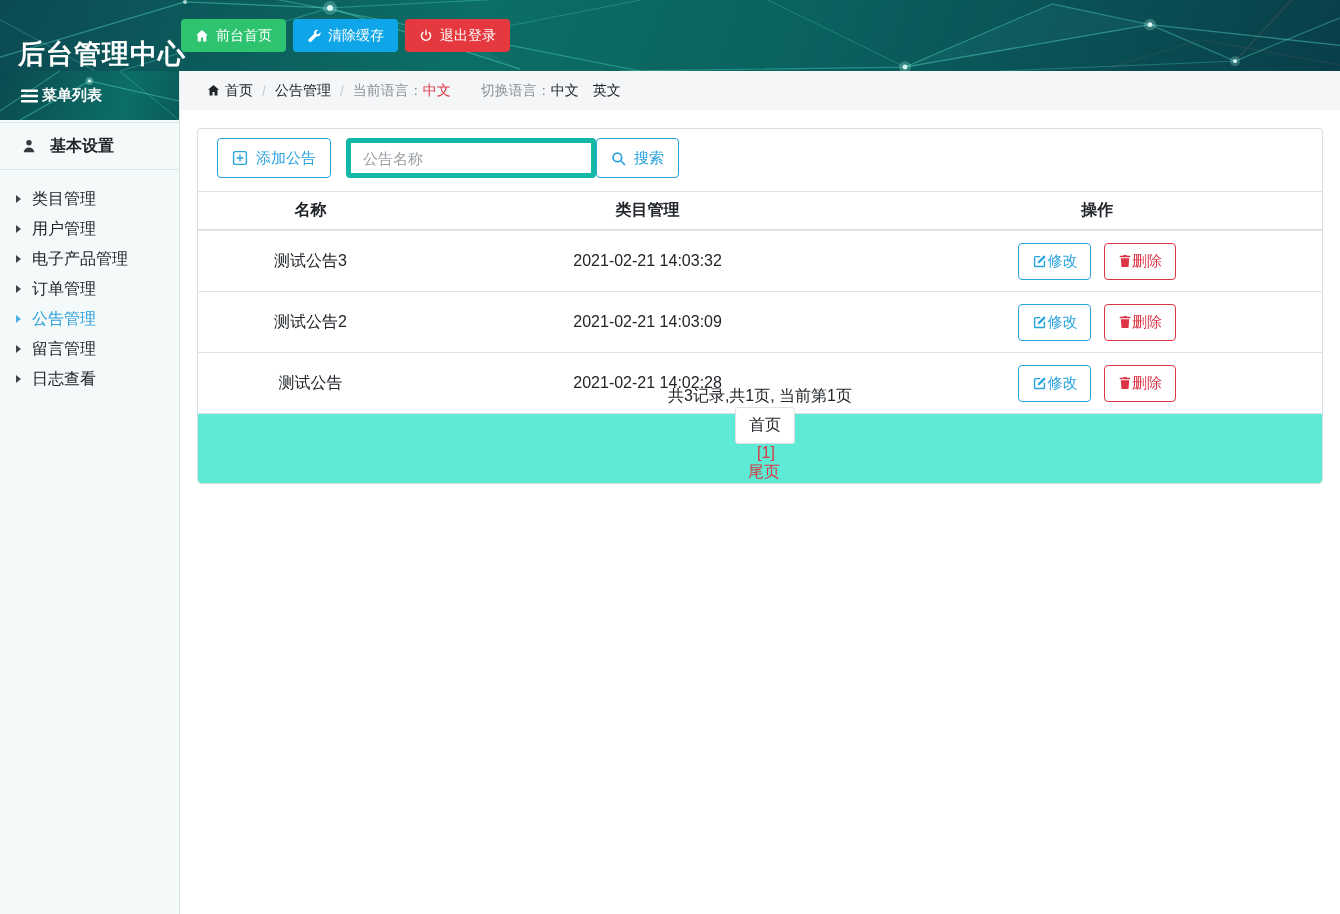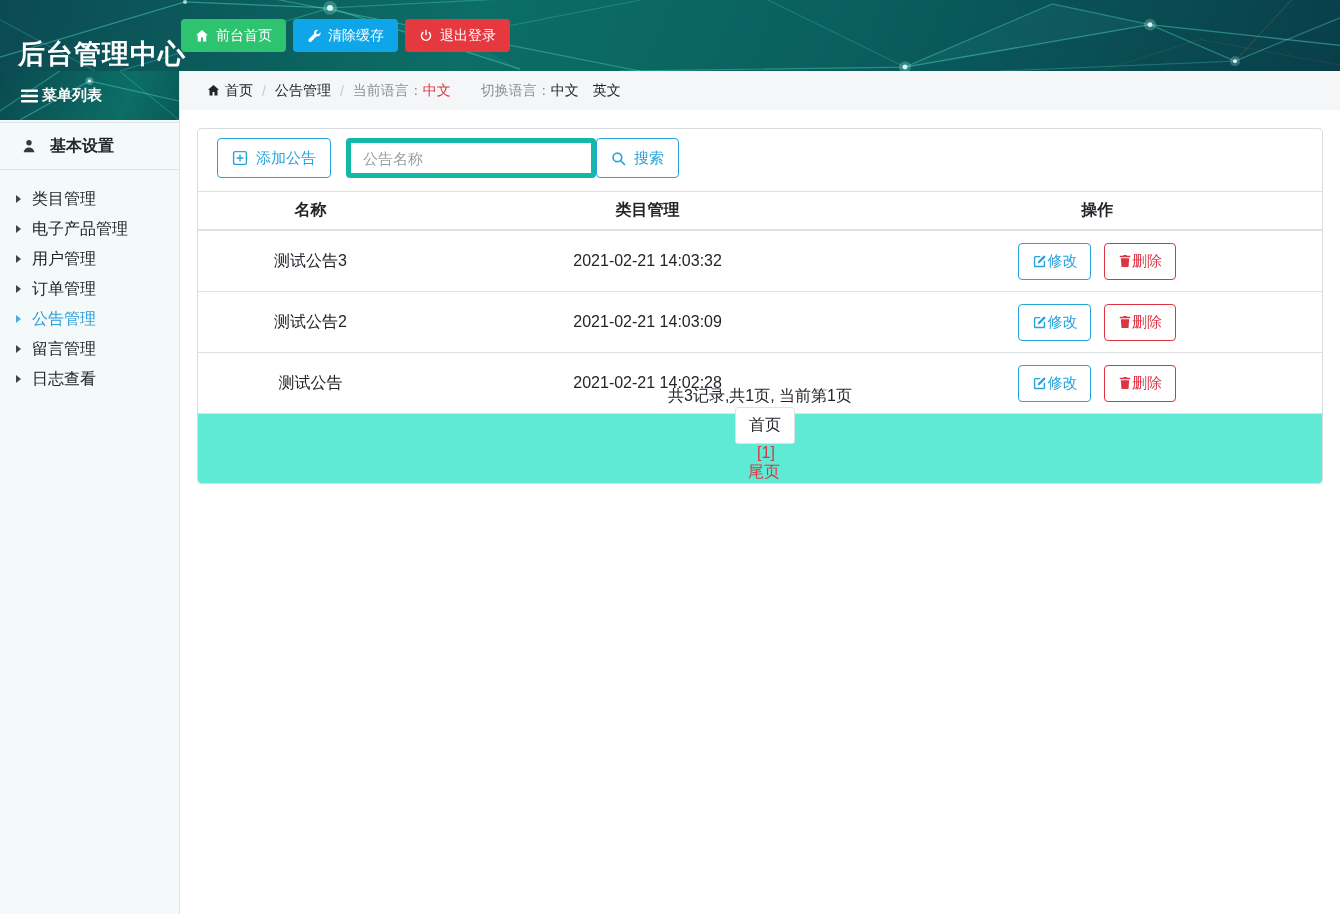--- a/index.html
+++ b/index.html
@@ -207,25 +207,25 @@
     <span>基本设置</span>
   </div>
 
   <ul class="menu">
     <li>
       <span class="caret"></span>
       <span>类目管理</span>
     </li>
     <li>
       <span class="caret"></span>
+      <span>用户管理</span>
+    </li>
+    <li>
+      <span class="caret"></span>
       <span>电子产品管理</span>
-    </li>
-    <li>
-      <span class="caret"></span>
-      <span>用户管理</span>
     </li>
     <li>
       <span class="caret"></span>
       <span>订单管理</span>
     </li>
     <li class="active">
       <span class="caret"></span>
       <span>公告管理</span>
     </li>
     <li>

